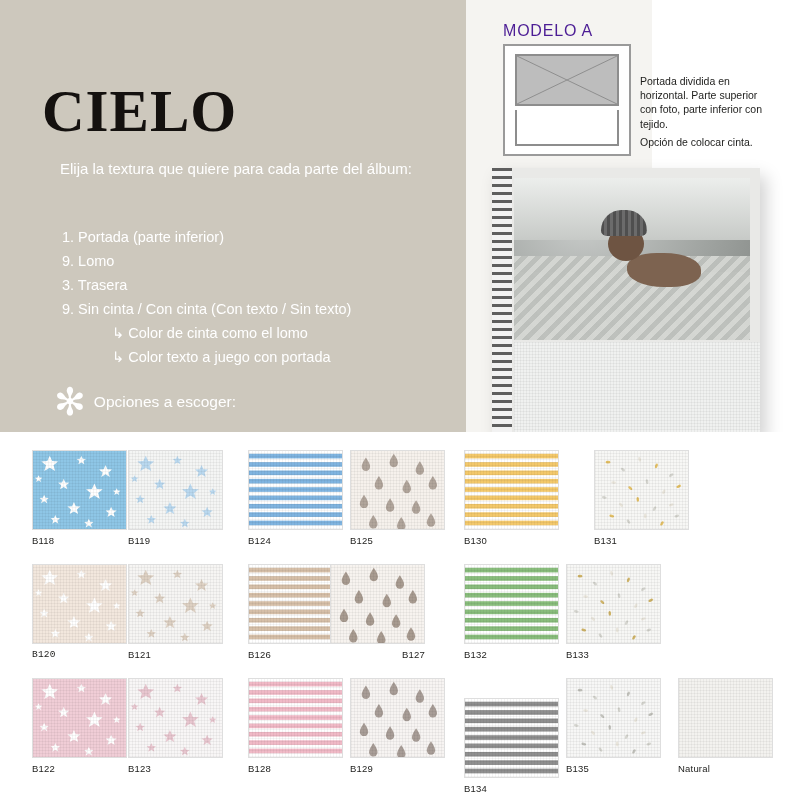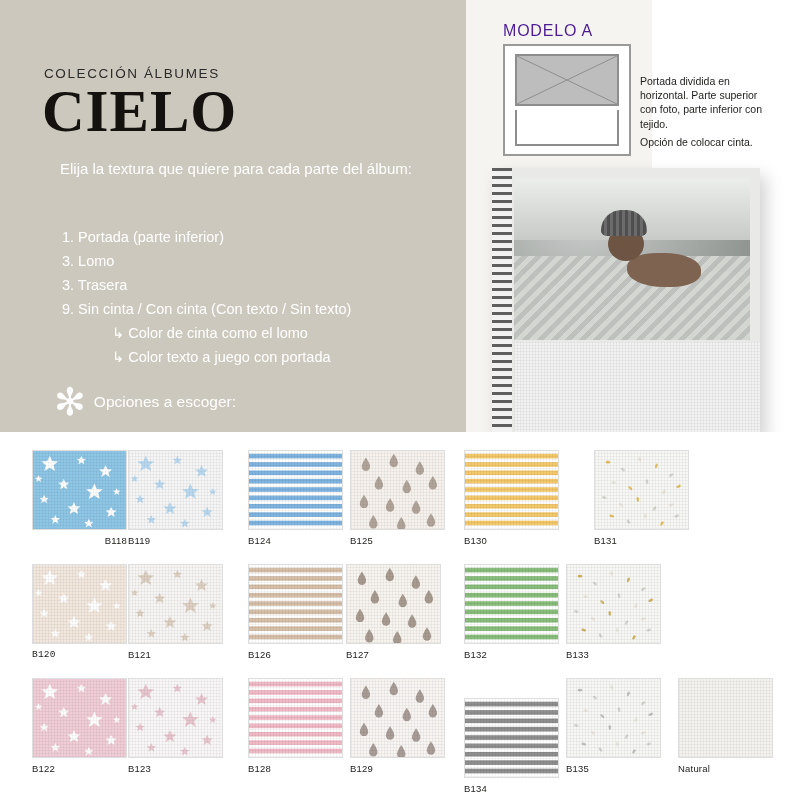--- a/index.html
+++ b/index.html
@@ -160,28 +160,27 @@
       repeating-linear-gradient(90deg, rgba(0,0,0,0.045) 0 1px, transparent 1px 3px);
   }
 </style>
 </head>
 <body>
 
 <div id="top">
   <div id="top-right-panel"></div>
   <div id="top-white-strip"></div>
 
-  <div id="collection-label">COLECCIÓN ÁLBUMES</div>
   <div id="cielo-title">CIELO</div>
 
   <div id="instruction">Elija la textura que quiere para cada parte del álbum:</div>
 
   <div id="opts-list">
     <div>1. Portada (parte inferior)</div>
-    <div>3. Lomo</div>
+    <div>9. Lomo</div>
     <div>3. Trasera</div>
     <div>9. Sin cinta / Con cinta (Con texto / Sin texto)</div>
     <div class="sub">↳ Color de cinta como el lomo</div>
     <div class="sub">↳ Color texto a juego con portada</div>
   </div>
 
   <div id="choose-row">
     <span id="asterisk-icon">✻</span>
     <span id="choose-label-el" style="color:#ffffff;font-size:15.5px;">Opciones a escoger:</span>
   </div>
@@ -209,21 +208,21 @@
       <div class="baby-head"></div>
       <div class="hat"></div>
     </div>
     <div class="fabric-lower">
       <div class="linen"></div>
     </div>
   </div>
 </div>
 
 <div id="grid">
-    <div class="sw-cell" style="left: 32px; top: 18px; text-align: right;">
+    <div class="sw-cell" style="left: 32px; top: 18px;">
       <div class="sw-box"><svg viewBox="0 0 100 84" preserveAspectRatio="none" width="100%" height="100%">
           <rect width="100" height="84" fill="#8ec6e6"></rect>
           <path transform="translate(18,14) scale(0.9)" d="M0,-10 L2.9,-3.5 L10,-3 L4.5,1.5 L6.5,8.5 L0,4.5 L-6.5,8.5 L-4.5,1.5 L-10,-3 L-2.9,-3.5 Z" fill="#ffffff"></path>
           <path transform="translate(52,10) scale(0.5)" d="M0,-10 L2.9,-3.5 L10,-3 L4.5,1.5 L6.5,8.5 L0,4.5 L-6.5,8.5 L-4.5,1.5 L-10,-3 L-2.9,-3.5 Z" fill="#ffffff"></path>
           <path transform="translate(78,22) scale(0.7)" d="M0,-10 L2.9,-3.5 L10,-3 L4.5,1.5 L6.5,8.5 L0,4.5 L-6.5,8.5 L-4.5,1.5 L-10,-3 L-2.9,-3.5 Z" fill="#ffffff"></path>
           <path transform="translate(33,36) scale(0.6)" d="M0,-10 L2.9,-3.5 L10,-3 L4.5,1.5 L6.5,8.5 L0,4.5 L-6.5,8.5 L-4.5,1.5 L-10,-3 L-2.9,-3.5 Z" fill="#ffffff"></path>
           <path transform="translate(66,44) scale(0.9)" d="M0,-10 L2.9,-3.5 L10,-3 L4.5,1.5 L6.5,8.5 L0,4.5 L-6.5,8.5 L-4.5,1.5 L-10,-3 L-2.9,-3.5 Z" fill="#ffffff"></path>
           <path transform="translate(12,52) scale(0.5)" d="M0,-10 L2.9,-3.5 L10,-3 L4.5,1.5 L6.5,8.5 L0,4.5 L-6.5,8.5 L-4.5,1.5 L-10,-3 L-2.9,-3.5 Z" fill="#ffffff"></path>
           <path transform="translate(44,62) scale(0.7)" d="M0,-10 L2.9,-3.5 L10,-3 L4.5,1.5 L6.5,8.5 L0,4.5 L-6.5,8.5 L-4.5,1.5 L-10,-3 L-2.9,-3.5 Z" fill="#ffffff"></path>
           <path transform="translate(84,66) scale(0.6)" d="M0,-10 L2.9,-3.5 L10,-3 L4.5,1.5 L6.5,8.5 L0,4.5 L-6.5,8.5 L-4.5,1.5 L-10,-3 L-2.9,-3.5 Z" fill="#ffffff"></path>
@@ -370,21 +369,21 @@
           <rect x="0" y="21" width="100" height="5" fill="#d6bfa8"></rect>
           <rect x="0" y="30" width="100" height="5" fill="#d6bfa8"></rect>
           <rect x="0" y="39" width="100" height="5" fill="#d6bfa8"></rect>
           <rect x="0" y="48" width="100" height="5" fill="#d6bfa8"></rect>
           <rect x="0" y="57" width="100" height="5" fill="#d6bfa8"></rect>
           <rect x="0" y="66" width="100" height="5" fill="#d6bfa8"></rect>
           <rect x="0" y="75" width="100" height="5" fill="#d6bfa8"></rect>
         </svg><div class="linen"></div></div>
       <div class="sw-label">B126</div>
     </div>
-    <div class="sw-cell" style="left: 346px; top: 132px;">
+    <div class="sw-cell" style="left: 330px; top: 132px; text-align: right;">
       <div class="sw-box"><svg viewBox="0 0 100 84" preserveAspectRatio="none" width="100%" height="100%">
           <rect width="100" height="84" fill="#f7f3ef"></rect>
           <path transform="translate(16,14)" d="M0,-7 C3.5,-2 4.5,1 4.5,3 A4.5,4.5 0 0 1 -4.5,3 C-4.5,1 -3.5,-2 0,-7 Z" fill="#8d7d70" opacity="0.75"></path>
           <path transform="translate(46,10)" d="M0,-7 C3.5,-2 4.5,1 4.5,3 A4.5,4.5 0 0 1 -4.5,3 C-4.5,1 -3.5,-2 0,-7 Z" fill="#8d7d70" opacity="0.75"></path>
           <path transform="translate(74,18)" d="M0,-7 C3.5,-2 4.5,1 4.5,3 A4.5,4.5 0 0 1 -4.5,3 C-4.5,1 -3.5,-2 0,-7 Z" fill="#8d7d70" opacity="0.75"></path>
           <path transform="translate(30,34)" d="M0,-7 C3.5,-2 4.5,1 4.5,3 A4.5,4.5 0 0 1 -4.5,3 C-4.5,1 -3.5,-2 0,-7 Z" fill="#8d7d70" opacity="0.75"></path>
           <path transform="translate(60,38)" d="M0,-7 C3.5,-2 4.5,1 4.5,3 A4.5,4.5 0 0 1 -4.5,3 C-4.5,1 -3.5,-2 0,-7 Z" fill="#8d7d70" opacity="0.75"></path>
           <path transform="translate(88,34)" d="M0,-7 C3.5,-2 4.5,1 4.5,3 A4.5,4.5 0 0 1 -4.5,3 C-4.5,1 -3.5,-2 0,-7 Z" fill="#8d7d70" opacity="0.75"></path>
           <path transform="translate(14,54)" d="M0,-7 C3.5,-2 4.5,1 4.5,3 A4.5,4.5 0 0 1 -4.5,3 C-4.5,1 -3.5,-2 0,-7 Z" fill="#8d7d70" opacity="0.75"></path>
           <path transform="translate(42,58)" d="M0,-7 C3.5,-2 4.5,1 4.5,3 A4.5,4.5 0 0 1 -4.5,3 C-4.5,1 -3.5,-2 0,-7 Z" fill="#8d7d70" opacity="0.75"></path>

